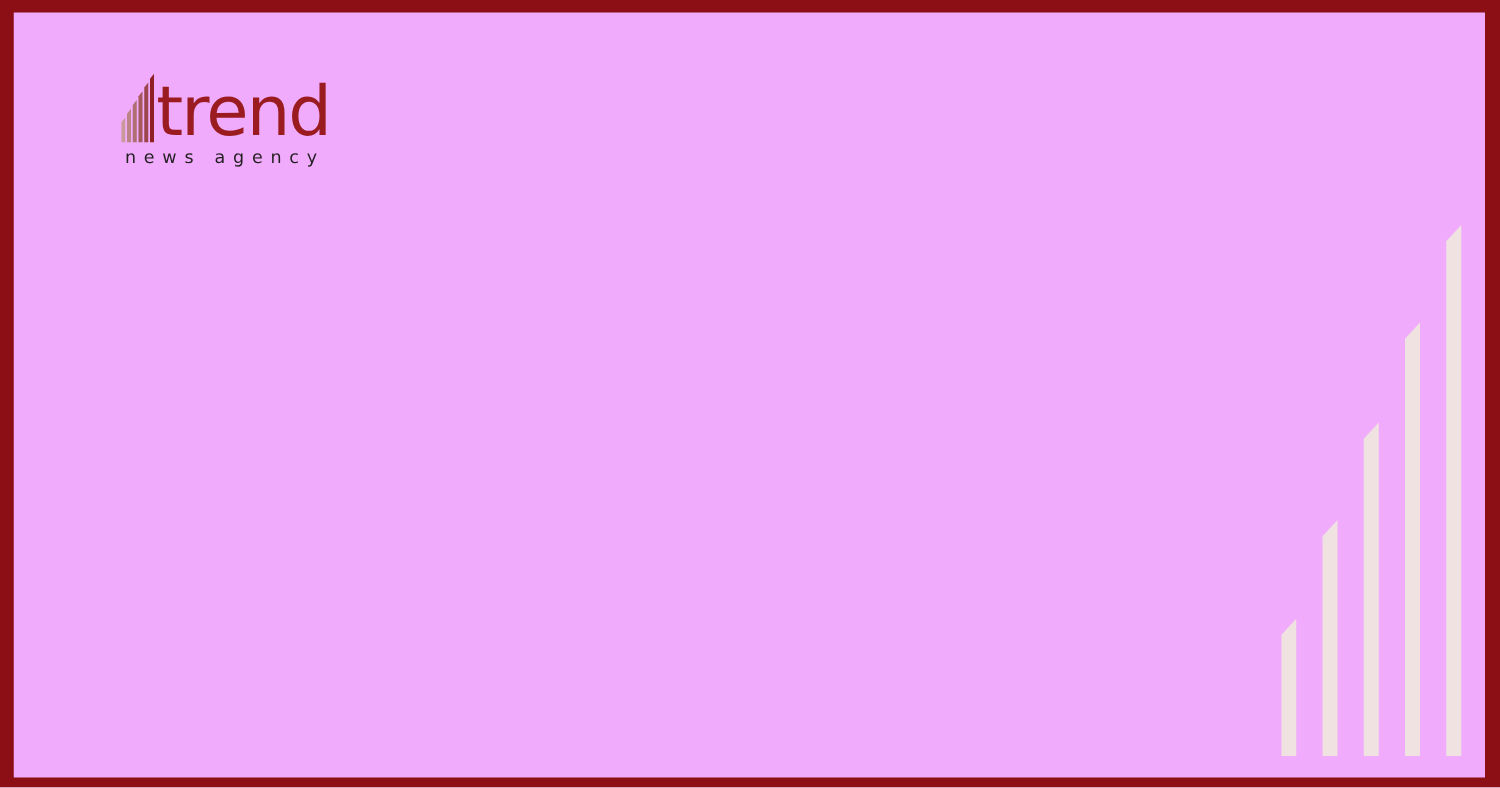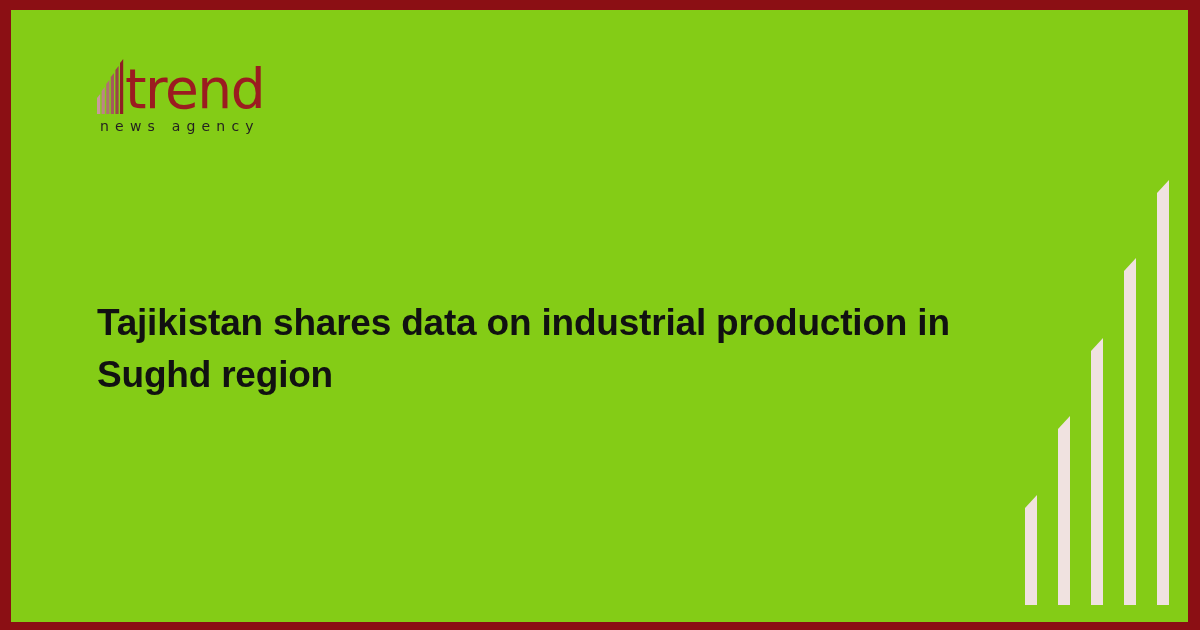--- a/index.html
+++ b/index.html
@@ -6,21 +6,21 @@
     margin: 0;
     padding: 0;
     background: #ffffff;
   }
 
   .card {
     position: relative;
     width: 1200px;
     height: 630px;
     box-sizing: border-box;
-    background: #84cc16;
+    background: #f0abfc;
     border-top: 10px solid #8b0f14;
     border-bottom: 8px solid #8b0f14;
     border-left: 11px solid #8b0f14;
     border-right: 12px solid #8b0f14;
     overflow: hidden;
     font-family: "Liberation Sans", sans-serif;
   }
 
   .canvas {
     position: absolute;
@@ -131,16 +131,15 @@
             <polygon fill="#a45a5d" points="13.8,19 17.0,15 17.0,56 13.8,56"></polygon>
             <polygon fill="#9a464a" points="18.4,12 21.6,8 21.6,56 18.4,56"></polygon>
             <polygon fill="#8f1f24" points="23.0,5 26.2,1 26.2,56 23.0,56"></polygon>
           </svg>
         </span>
         <span class="logo-word">trend</span>
       </div>
       <div class="logo-sub">news agency</div>
     </div>
 
-    <h1 class="headline">Tajikistan shares data on industrial production in Sughd region</h1>
 
   </div>
 </div>
 
 </body></html>

